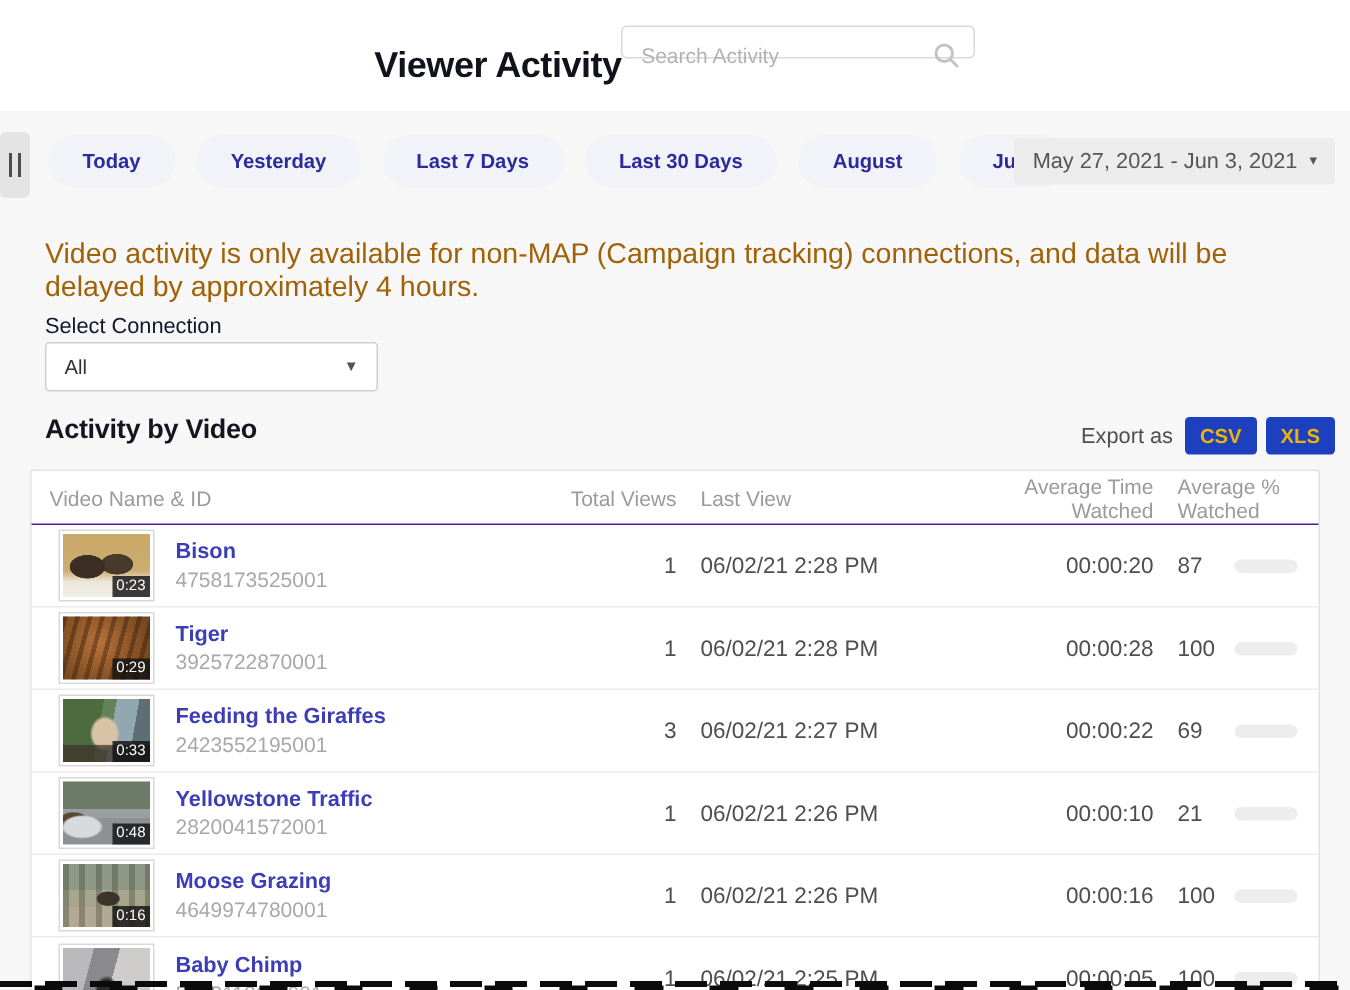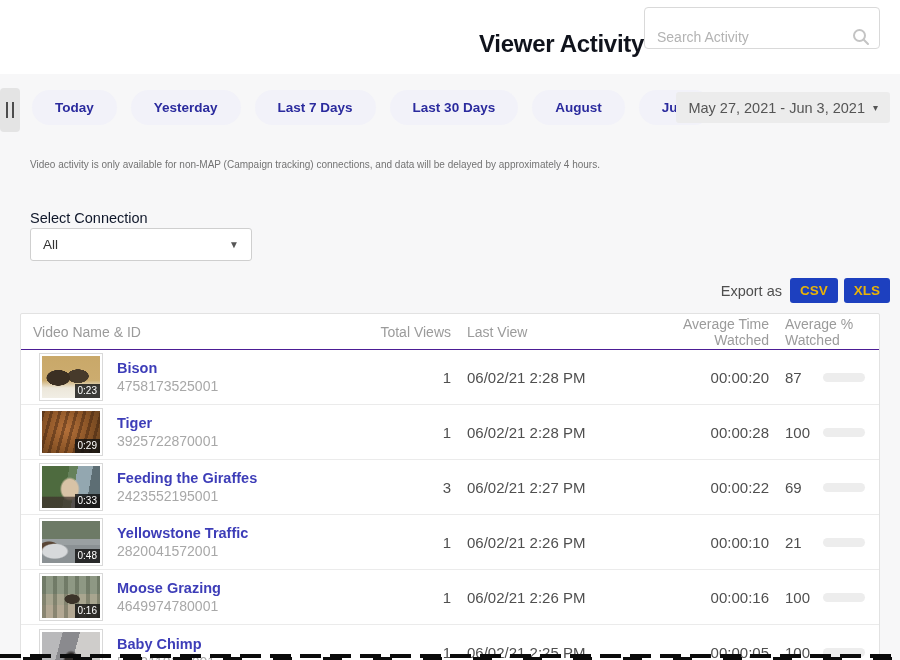--- a/index.html
+++ b/index.html
@@ -8,29 +8,29 @@
     font-family:"Liberation Sans","DejaVu Sans",sans-serif;
     background:var(--page-bg,#f7f7f8);
     color:#4f4f4f;
     position:relative;
   }
 
   
   .topbar {
     position:absolute; top:0; left:0; width:900px; height:74px;
     background:#ffffff; padding:0 20px;
-    display:flex; align-items:center; justify-content:flex-end;
+    display:flex; align-items:center; justify-content:center;
   }
   .page-title {
     font-size:24px; font-weight:800; letter-spacing:-0.3px;
     color:#10131c; margin-top:14px;
   }
   .search-box {
     margin-top:-18px;
-    width:236px; height:42px; background:#fff;
+    width:236px; height:22px; background:#fff;
     border:1px solid #d9d9d9; border-radius:4px;
     display:flex; align-items:center; padding:17px 8px 0 12px;
   }
   .search-box input {
     border:none; outline:none; flex:1; font-size:14px; color:#444;
     font-family:inherit; background:transparent;
   }
   .search-box input::placeholder { color:#b3b3b3; }
   .search-icon svg { display:block; }
 
@@ -59,21 +59,21 @@
     position:absolute; right:10px; top:4px; height:31px;
     background:#ececec; border-radius:3px; padding:0 12px;
     display:flex; align-items:center; gap:8px; cursor:pointer;
     font-size:14.5px; color:#555;
   }
   .date-range .caret { font-size:10px; color:#555; }
 
   
   .notice {
     position:absolute; top:159px; left:30px; width:840px;
-    font-size:10px; color:#737373;
+    font-size:19px; color:#a16207;
   }
 
   
   .conn-label { position:absolute; top:210px; left:30px; font-size:14.5px; color:#0f172a; }
   .conn-select {
     position:absolute; top:228px; left:30px; width:222px; height:33px;
     background:#fff; border:1px solid #cfcfcf; border-radius:3px;
     display:flex; align-items:center; justify-content:space-between;
     padding:0 12px; cursor:pointer;
   }
@@ -219,20 +219,21 @@
 
 <div class="notice">Video activity is only available for non-MAP (Campaign tracking) connections, and data will be delayed by approximately 4 hours.</div>
 
 <div class="conn-label">Select Connection</div>
 <div class="conn-select">
   <span class="value">All</span>
   <span class="caret">▼</span>
 </div>
 
 <div class="section-head">
+  <div class="section-title">Activity by Video</div>
   <div class="export-group">
     <span class="export-label">Export as</span>
     <button class="export-btn">CSV</button>
     <button class="export-btn">XLS</button>
   </div>
 </div>
 
 <div class="table-card">
   <div class="tgrid thead">
     <div>Video Name &amp; ID</div>

